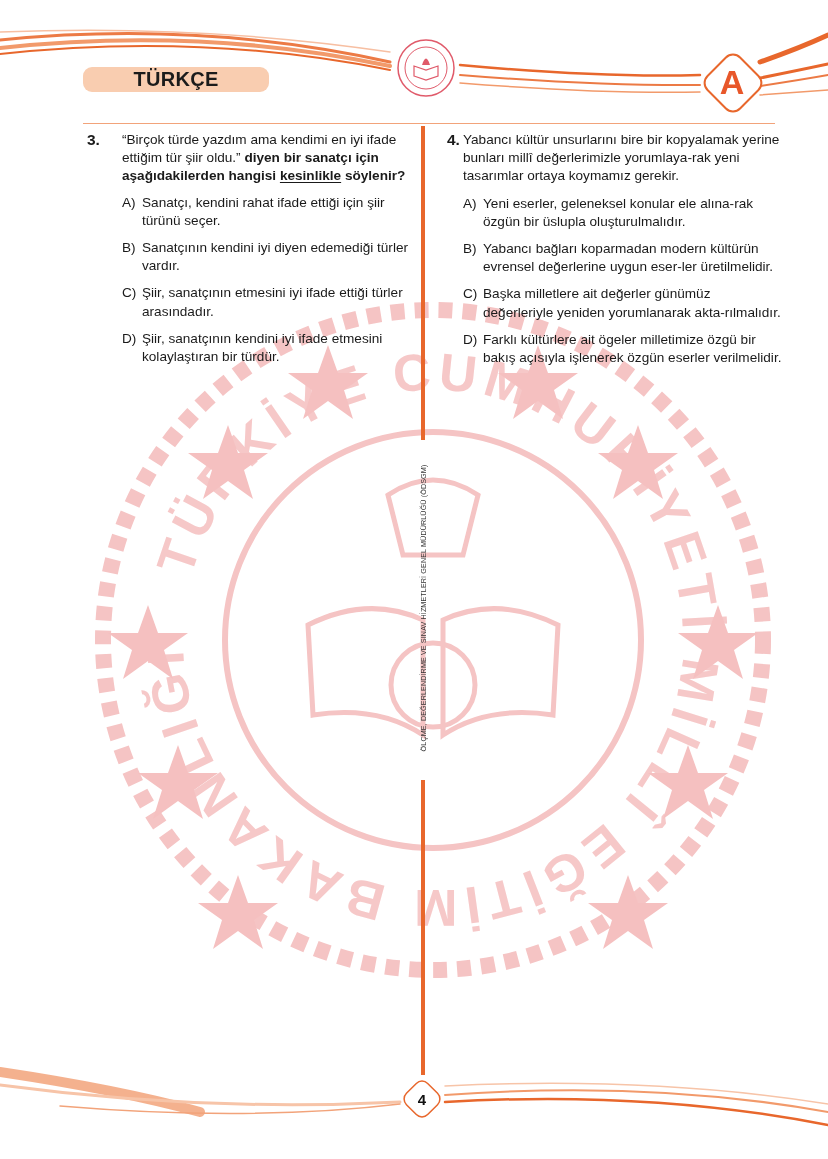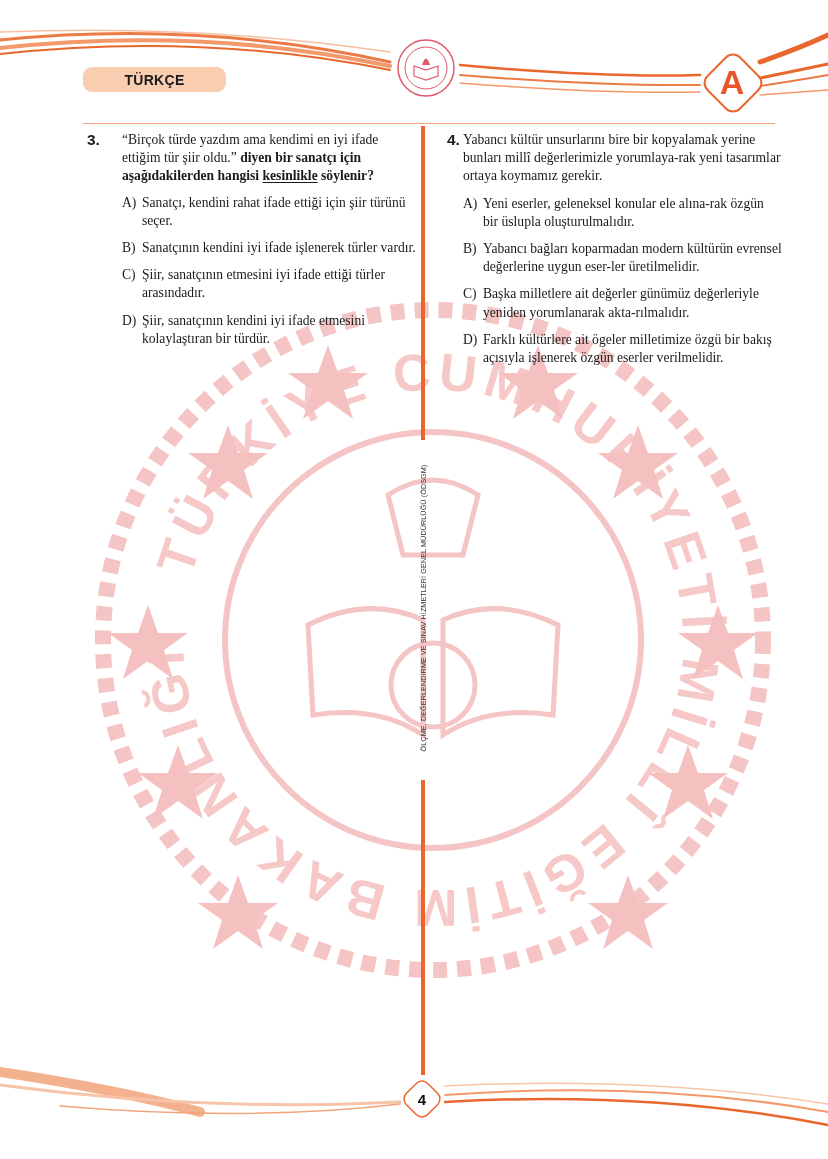--- a/index.html
+++ b/index.html
@@ -7,40 +7,40 @@
       width: 828px; height: 1159px; position: relative; overflow: hidden;
       background: #ffffff;
       font-family: "Liberation Sans", sans-serif;
       color: #1a1a1a;
     }
     #watermark { position: absolute; left: 88px; top: 295px; width: 690px; height: 690px; pointer-events: none; }
     #header-svg { position: absolute; left: 0; top: 0; width: 828px; height: 125px; }
     #footer-svg { position: absolute; left: 0; top: 1040px; width: 828px; height: 119px; }
 
     .subject-pill {
-      position: absolute; left: 83px; top: 67px; width: 143px; height: 25px;
+      position: absolute; left: 83px; top: 67px; width: 186px; height: 25px;
       background: #f9cdb0; border-radius: 9px;
       display: flex; align-items: center; justify-content: center;
-      font-weight: bold; font-size: 14px; letter-spacing: 0.3px; color: #1b1b1b;
+      font-weight: bold; font-size: 20px; letter-spacing: 0.3px; color: #1b1b1b;
     }
     .header-rule { position: absolute; left: 83px; top: 123px; width: 692px; height: 1px; background: #f2a37a; }
 
     .divider-top { position: absolute; left: 421px; top: 126px; width: 4px; height: 314px; background: #e8672c; }
     .divider-bottom { position: absolute; left: 421px; top: 780px; width: 4px; height: 295px; background: #e8672c; }
     .vertical-caption {
       position: absolute; left: 423px; top: 608px;
       transform: translate(-50%, -50%) rotate(-90deg);
       white-space: nowrap; font-size: 7.2px; color: #333; letter-spacing: 0.1px;
     }
 
     .question { position: absolute; font-size: 13.6px; line-height: 18.2px; }
     .q3 { left: 87px; top: 131px; width: 330px; }
     .q4 { left: 447px; top: 131px; width: 335px; }
     .qnum { position: absolute; left: 0; top: 0; font-weight: bold; font-size: 15.5px; }
-    .qbody { margin-left: 35px; font-family: Liberation Serif, serif; }
+    .qbody { margin-left: 35px; }
     .qstem { margin: 0; }
     .qstem b { font-weight: bold; }
     .qstem u { text-decoration: underline; text-underline-offset: 2px; }
     .qprompt { margin: 16px 0 0 0; font-weight: bold; }
     .options { margin-top: 8px; }
     .q4 .options { margin-top: 9px; }
     .option { display: flex; margin-bottom: 9px; }
     .opt-letter { flex: 0 0 auto; width: 18px; }
     .opt-text { flex: 1; padding-left: 2px; }
     .option .opt-text { text-indent: 0; }
@@ -133,21 +133,21 @@
       <b><u>kesinlikle</u></b>
       <b>söylenir?</b>
     </p>
     <div class="options">
       <div class="option">
         <span class="opt-letter">A)</span>
         <span class="opt-text">Sanatçı, kendini rahat ifade ettiği için şiir türünü seçer.</span>
       </div>
       <div class="option">
         <span class="opt-letter">B)</span>
-        <span class="opt-text">Sanatçının kendini iyi ifade işlenerek türler vardır.</span>
+        <span class="opt-text">Sanatçının kendini iyi diyen edemediği türler vardır.</span>
       </div>
       <div class="option">
         <span class="opt-letter">C)</span>
         <span class="opt-text">Şiir, sanatçının etmesini iyi ifade ettiği türler arasındadır.</span>
       </div>
       <div class="option">
         <span class="opt-letter">D)</span>
         <span class="opt-text">Şiir, sanatçının kendini iyi ifade etmesini kolaylaştıran bir türdür.</span>
       </div>
     </div>

